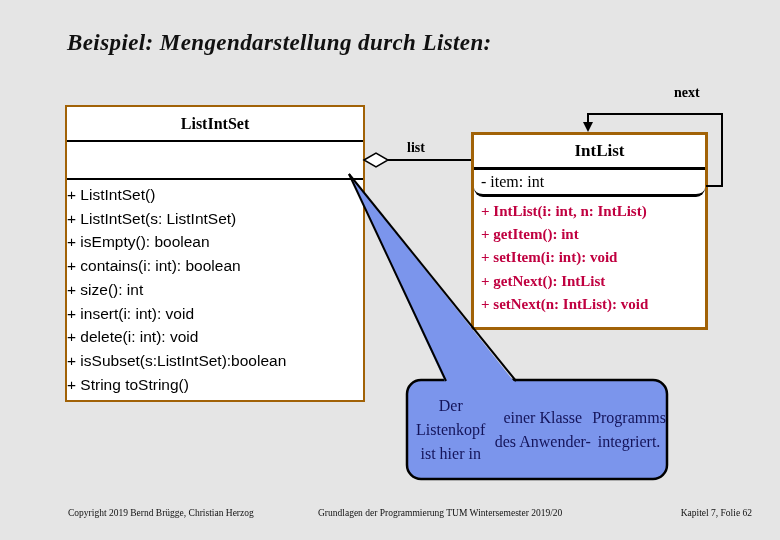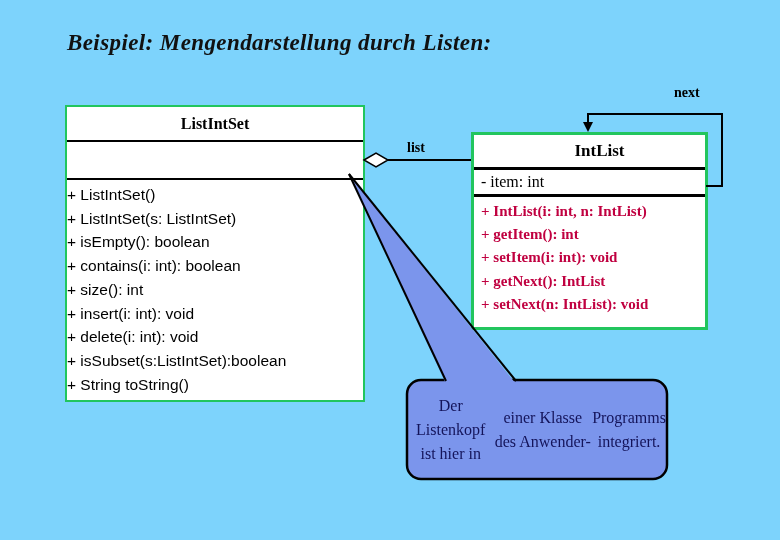--- a/index.html
+++ b/index.html
@@ -1,43 +1,43 @@
 <!DOCTYPE html>
 <html><head>
 <meta charset="utf-8">
 <style>
   html,body { margin:0; padding:0; background:#fff; }
   #slide {
-    position:relative; width:780px; height:540px; background:#7dd3fc;
+    position:relative; width:780px; height:540px; background:#e5e5e5;
     font-family:"Liberation Serif", serif; overflow:hidden; color:#000;
   }
   .title {
     position:absolute; left:67px; top:30px; margin:0;
     font-size:23px; font-weight:bold; font-style:italic; color:#111;
     letter-spacing:0.4px; white-space:nowrap;
   }
   .assoc-label { position:absolute; font-weight:bold; font-size:14px; color:#000; white-space:nowrap; }
   .next-label { left:674px; top:85px; }
   .list-label { left:407px; top:140px; }
 
   .uml-box {
     position:absolute; background:#fff; box-sizing:border-box;
-    border:2px solid #22c55e; display:flex; flex-direction:column;
+    border:2px solid #a16207; display:flex; flex-direction:column;
   }
   .uml-name { text-align:center; font-weight:bold; white-space:nowrap; }
   .box-listintset { left:65px; top:105px; width:300px; height:297px; }
   .box-listintset .uml-name { height:33px; line-height:33px; font-size:16px; border-bottom:2px solid #000; }
   .box-listintset .uml-attrs { height:36px; border-bottom:2px solid #000; }
   .box-listintset .uml-methods {
     flex:1; font-family:"Liberation Sans", sans-serif; font-size:15.5px;
     line-height:23.7px; padding:3px 0 0 0; white-space:nowrap;
   }
   .box-intlist { left:471px; top:132px; width:237px; height:198px; border-width:3px; }
   .box-intlist .uml-name { height:32px; line-height:32px; font-size:17px; border-bottom:3px solid #000;padding-left:20px; }
-  .box-intlist .uml-attrs { height:24px; line-height:24px; border-bottom:3px solid #000; padding-left:7px; font-size:16px; }
+  .box-intlist .uml-attrs { height:24px; line-height:24px; border-bottom:3px solid #000; padding-left:7px; font-size:16px;border-radius:9px; }
   .box-intlist .uml-methods {
     flex:1; font-size:15px; font-weight:bold; color:#c00040;
     line-height:23.2px; padding:3px 16px 0 7px; white-space:nowrap;
   }
 
   .overlay { position:absolute; left:0; top:0; pointer-events:none; }
 
   .callout-text {
     position:absolute; left:407px; top:380px; width:260px; height:99px;
     display:flex; justify-content:center; align-items:center;
@@ -102,14 +102,19 @@
     <line x1="349" y1="174" x2="446" y2="381" stroke="#000" stroke-width="2"></line>
     <line x1="349" y1="174" x2="516" y2="381" stroke="#000" stroke-width="2"></line>
   </svg>
 
   <div class="callout-text">
       <div class="callout-line">Der Listenkopf ist hier in</div>
       <div class="callout-line">einer Klasse des Anwender-</div>
       <div class="callout-line">Programms integriert.</div>
     </div>
 
+  <div class="footer">
+    <span class="f-left">Copyright 2019 Bernd Brügge, Christian Herzog</span>
+    <span class="f-center">Grundlagen der Programmierung TUM Wintersemester 2019/20</span>
+    <span class="f-right">Kapitel 7, Folie 62</span>
+  </div>
 
 </div>
 
 </body></html>

